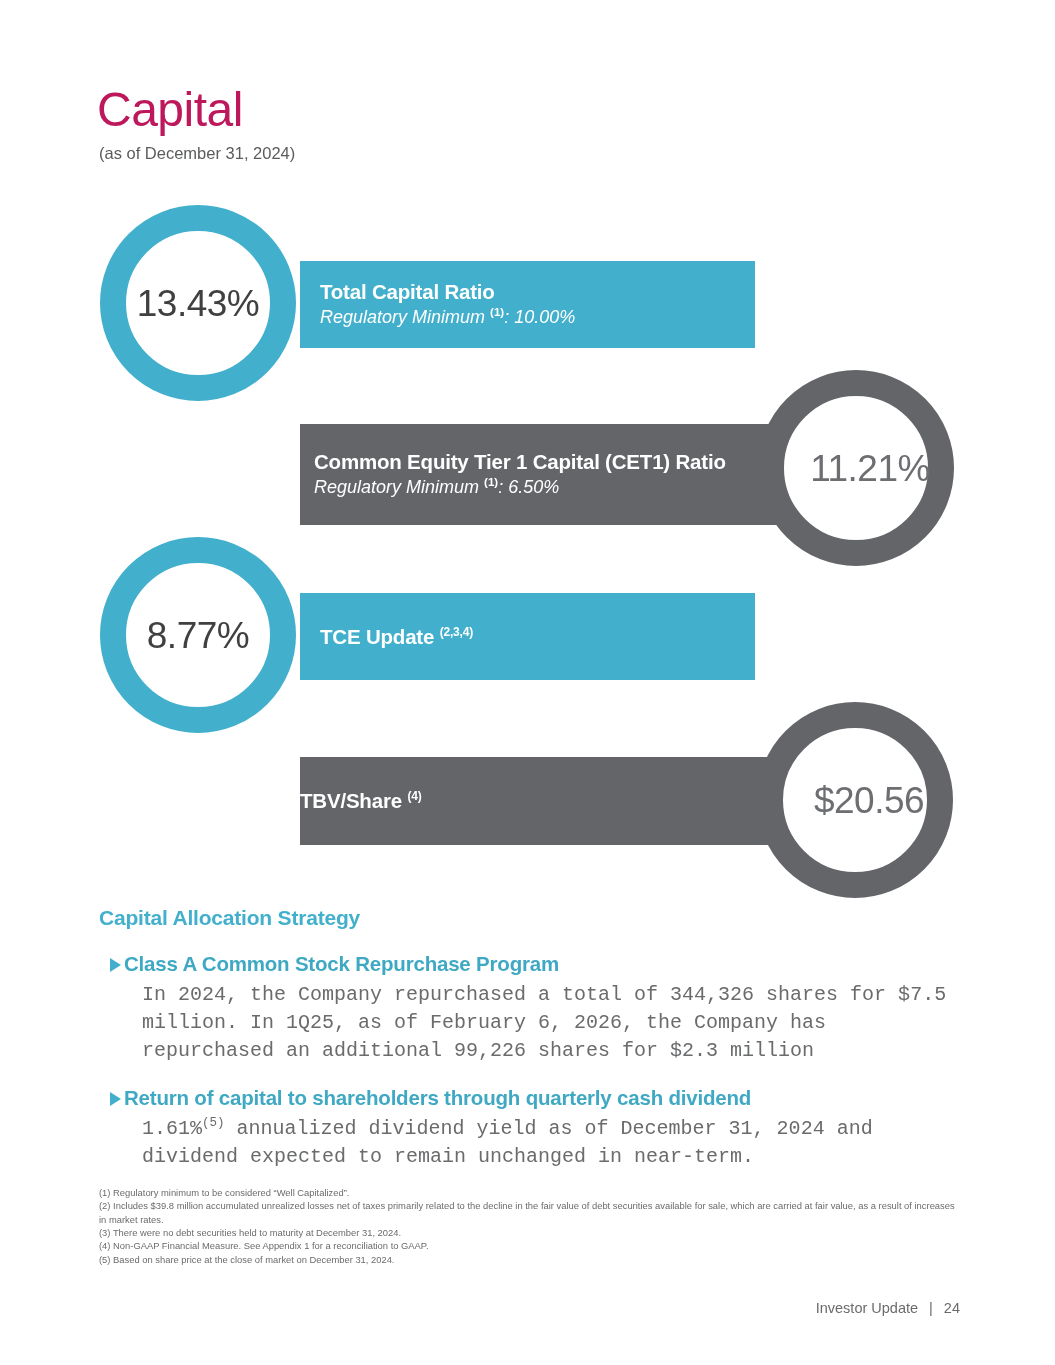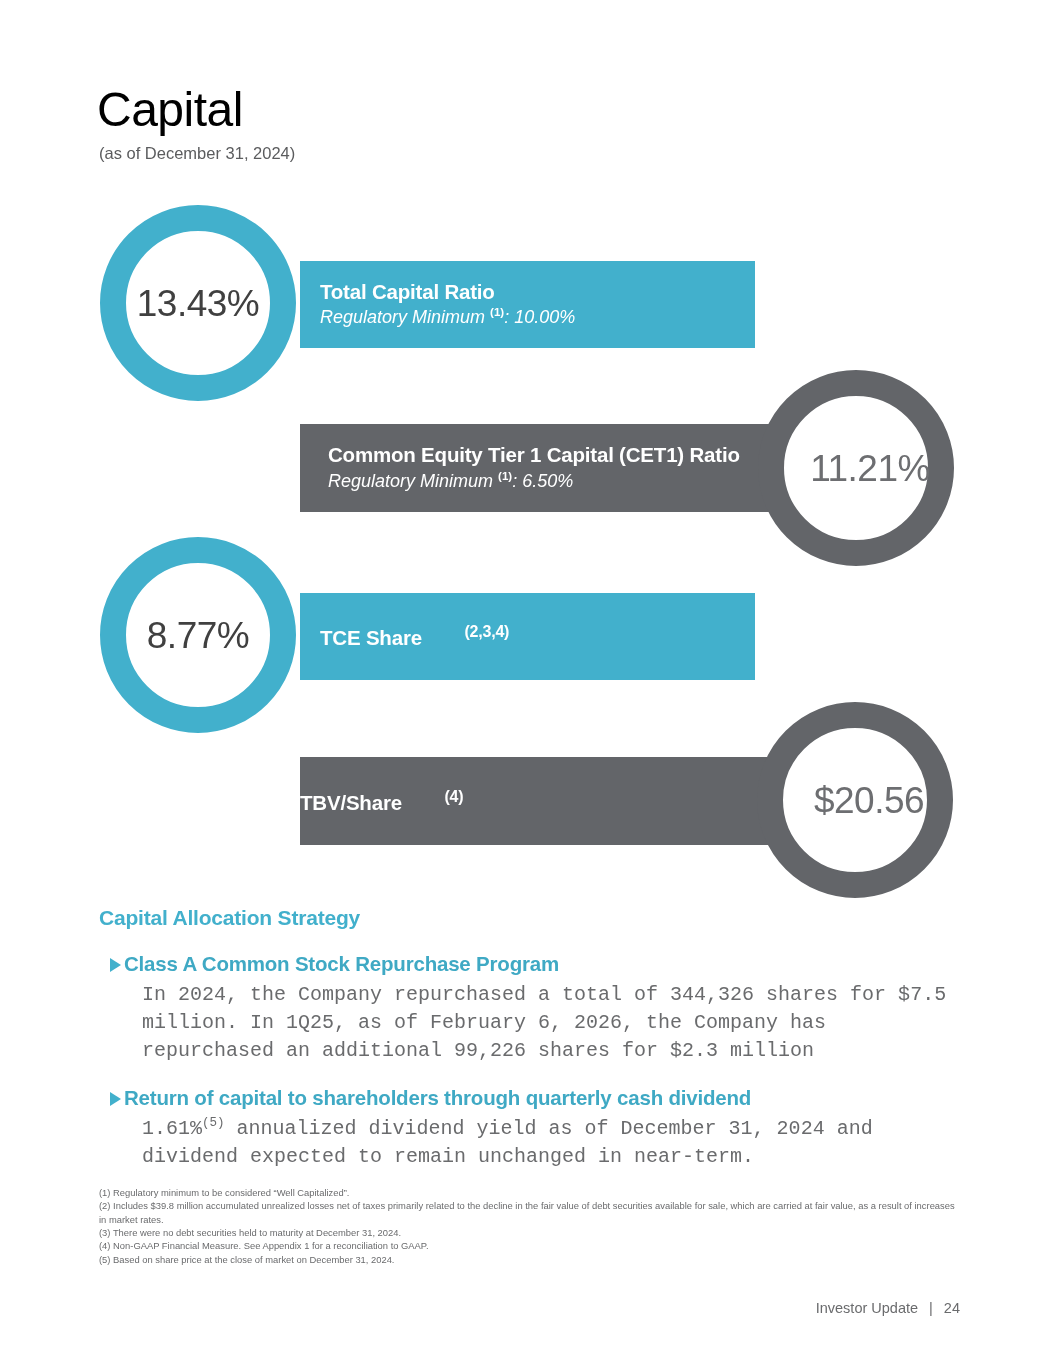--- a/index.html
+++ b/index.html
@@ -16,21 +16,21 @@
     overflow: hidden;
   }
 
   
   .page-title {
     position: absolute;
     left: 97px;
     top: 86px;
     font-size: 48px;
     font-weight: 400;
-    color: #000000;
+    color: #be185d;
     letter-spacing: -0.5px;
     line-height: 1;
   }
   .page-subtitle {
     position: absolute;
     left: 99px;
     top: 145px;
     font-size: 16.5px;
     font-weight: 400;
     color: #5b5c5e;
@@ -59,24 +59,23 @@
 
   .ratio-label {
     font-size: 20.5px;
     font-weight: 700;
     color: #ffffff;
     line-height: 1.15;
     letter-spacing: -0.2px;
     white-space: nowrap;
   }
   .ratio-label .sup {
-    font-size: 16px;
+    font-size: 12px;
     vertical-align: super;
     font-weight: 700;
-    margin-left: 37px;
   }
   .ratio-sub {
     font-size: 18px;
     font-style: italic;
     font-weight: 400;
     color: #ffffff;
     line-height: 1.2;
     margin-top: 3px;
     white-space: nowrap;
   }
@@ -192,32 +191,32 @@
     <div class="ratio-bar teal" style="left:300px; top:261px; width:455px; height:87px; padding-left:20px;">
       <div class="ratio-label"><span>Total Capital Ratio</span></div>
       <div class="ratio-sub"><span>Regulatory Minimum </span><span class="sup">(1)</span><span>: 10.00%</span></div>
     </div>
     <div class="ratio-circle teal" style="left:100px; top:205px;">
       <span class="ratio-value">13.43%</span>
     </div>
   </div>
 
   <div class="ratio-row">
-    <div class="ratio-bar gray" style="left:300px; top:424px; width:490px; height:88px; padding-left:28px;">
+    <div class="ratio-bar gray" style="left:300px; top:424px; width:490px; height:101px; padding-left:14px;">
       <div class="ratio-label"><span>Common Equity Tier 1 Capital (CET1) Ratio</span></div>
       <div class="ratio-sub"><span>Regulatory Minimum </span><span class="sup">(1)</span><span>: 6.50%</span></div>
     </div>
     <div class="ratio-circle gray" style="left:758px; top:370px;">
       <span class="ratio-value">11.21%</span>
     </div>
   </div>
 
   <div class="ratio-row">
     <div class="ratio-bar teal" style="left:300px; top:593px; width:455px; height:87px; padding-left:20px;">
-      <div class="ratio-label"><span>TCE Share </span><span class="sup">(2,3,4)</span></div>
+      <div class="ratio-label"><span>TCE Update </span><span class="sup">(2,3,4)</span></div>
     </div>
     <div class="ratio-circle teal" style="left:100px; top:537px;">
       <span class="ratio-value">8.77%</span>
     </div>
   </div>
 
   <div class="ratio-row">
     <div class="ratio-bar gray" style="left:300px; top:757px; width:490px; height:88px; ">
       <div class="ratio-label"><span>TBV/Share </span><span class="sup">(4)</span></div>
     </div>

